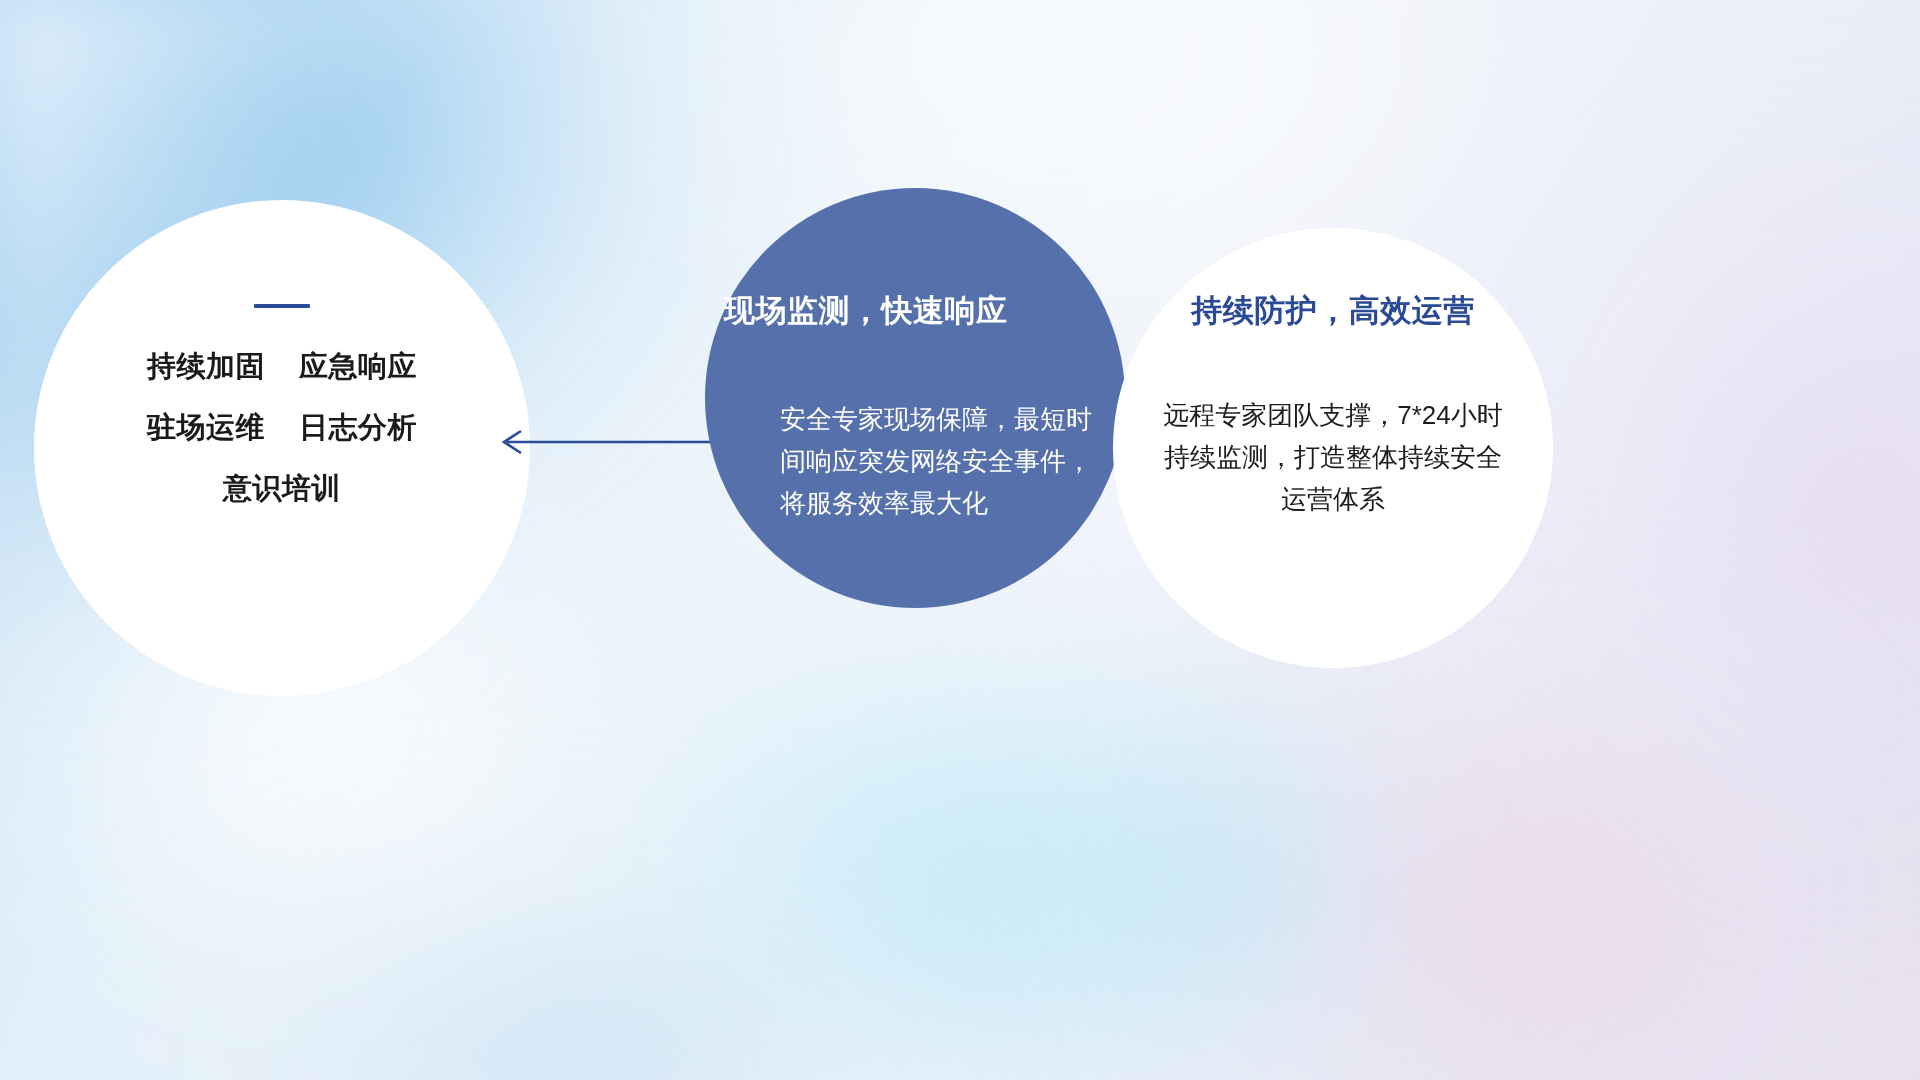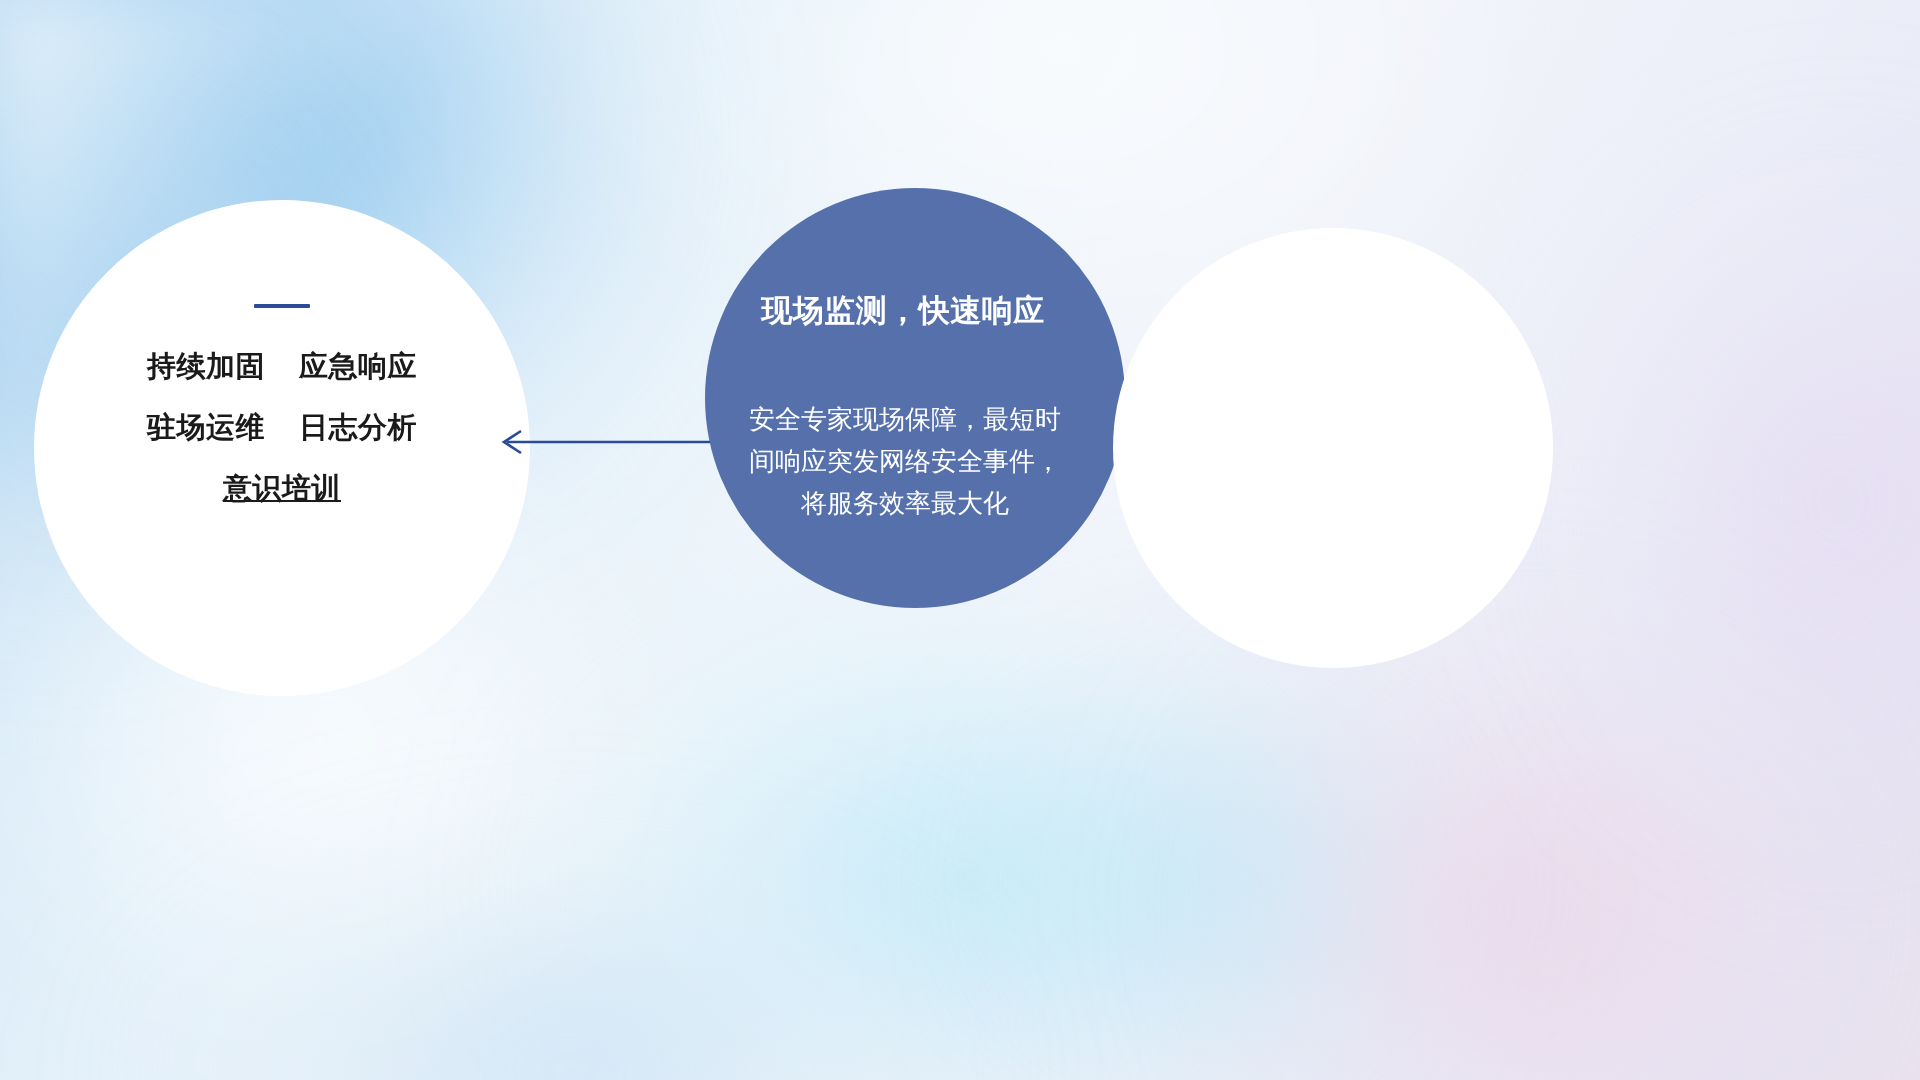--- a/index.html
+++ b/index.html
@@ -143,30 +143,29 @@
     font-weight: bold;
     color: #1a1a1a;
     line-height: 1.0;
     margin-bottom: 32px;
     letter-spacing: 0.5px;
     white-space: pre;
   }
   .left-line.last {
     margin-bottom: 0;
     margin-top: 8px;
-    text-decoration: underline;
   }
 
   
   .center-inner {
     position: absolute;
-    left: 675px;
+    left: 706px;
     top: 290px;
     width: 420px;
-    text-align: center;
+    text-align: left;
     z-index: 7;
   }
   .center-title {
     font-size: 31px;
     font-weight: bold;
     color: #ffffff;
     letter-spacing: 0.5px;
     white-space: nowrap;
     transform: translateX(18px);
   }
@@ -253,14 +252,18 @@
 
   <div class="circle circle-center"></div>
 
   <div class="circle circle-right"></div>
 
   <div class="center-inner">
     <div class="center-title">现场监测，快速响应</div>
     <div class="center-body">安全专家现场保障，最短时间响应突发网络安全事件，将服务效率最大化</div>
   </div>
 
+  <div class="right-inner">
+    <div class="right-title">持续防护，高效运营</div>
+    <div class="right-body">远程专家团队支撑，7*24小时持续监测，打造整体持续安全运营体系</div>
+  </div>
 
 </div>
 
 </body></html>

